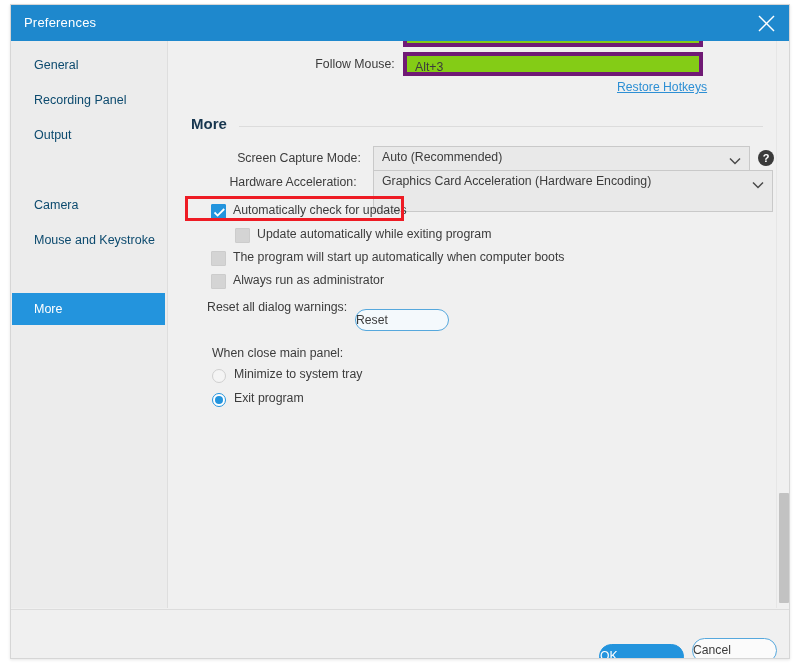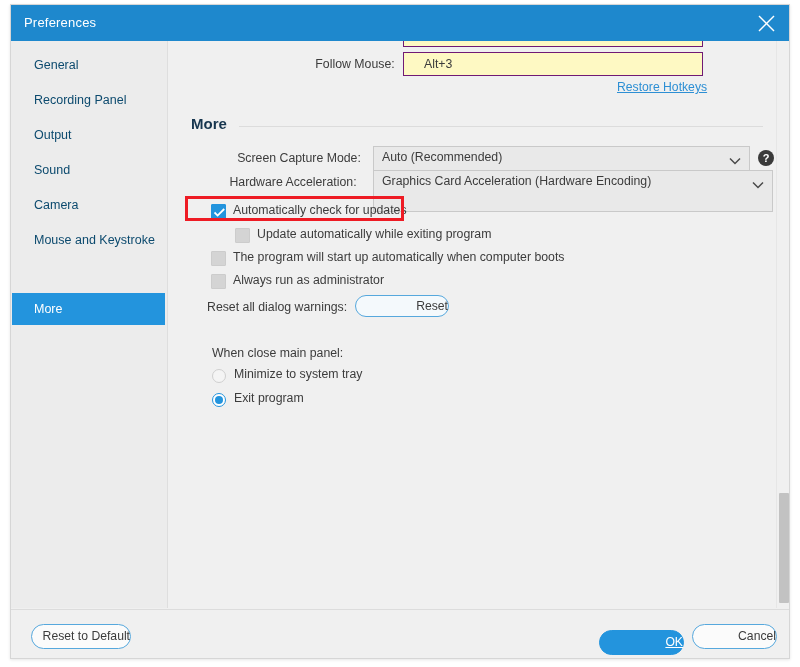--- a/index.html
+++ b/index.html
@@ -99,26 +99,26 @@
   .row-label {
     position: absolute;
     font-size: 12.3px;
     color: #3c3c3c;
     text-align: center;
     white-space: nowrap;
   }
 
   .textfield {
     position: absolute;
-    background: #fef9c3;
-    border: 1px solid #701a75;
+    background: #84cc16;
+    border: 4px solid #701a75;
     box-sizing: border-box;
     font-size: 12.3px;
     color: #3c3c3c;
-    padding-left: 20px;
+    padding-left: 8px;
     line-height: 22px;
     height: 24px;
     overflow: hidden;
     white-space: nowrap;
   }
 
   .link {
     position: absolute;
     font-size: 12.2px;
     color: #2d8fd4;
@@ -231,24 +231,25 @@
     font-size: 12.3px;
     color: #3c3c3c;
     white-space: nowrap;
   }
 
   
   .pill {
     position: absolute;
     box-sizing: border-box;
     border-radius: 14px;
-    text-align: right;
+    text-align: left;
     font-size: 12.2px;
     cursor: pointer;
     white-space: nowrap;
+    margin-top: 14px;
   }
   .pill.outline {
     background: #f4f9fc;
     border: 1px solid #56a8dd;
     color: #3c3c3c;
   }
   .pill.outline-plain {
     background: #fbfbfb;
     border: 1px solid #56a8dd;
     color: #3c3c3c;
@@ -313,21 +314,20 @@
           <line x1="16" y1="1" x2="1" y2="16" stroke="#ffffff" stroke-width="1.4"></line>
         </svg>
       </span>
     </div>
   </div>
 
   <div class="sidebar">
     <div class="side-item" style="top:8px;">General</div>
     <div class="side-item" style="top:43px;">Recording Panel</div>
     <div class="side-item" style="top:78px;">Output</div>
-    <div class="side-item" style="top:113px;">Sound</div>
     <div class="side-item" style="top:148px;">Camera</div>
     <div class="side-item" style="top:183px;">Mouse and Keystroke</div>
     <div class="side-item active" style="top:252px;">More</div>
   </div>
 
   <div class="content">
 
     <div class="textfield" style="left:234px; top:-14px; width:300px; height:20px;"></div>
 
     <div class="row-label" style="left:144px; top:16px; width:84px;">Follow Mouse:</div>
@@ -400,18 +400,17 @@
 
   </div>
 
   <div class="highlight" style="left:174px; top:191px; width:219px; height:25px;"></div>
 
   <div class="scroll-track">
     <div class="scroll-thumb" style="top:452px; height:110px;"></div>
   </div>
 
   <div class="footer">
-    <div class="pill outline-plain" style="left:20px; top:14px; width:100px; height:25px; line-height:23px;">Reset to Default</div>
     <div class="pill primary" style="left:588px; top:20px; width:85px; height:25px; line-height:23px;text-decoration:underline;">OK</div>
     <div class="pill outline-plain" style="left:681px; top:14px; width:85px; height:25px; line-height:23px;">Cancel</div>
   </div>
 
 </div>
 
 </body></html>

